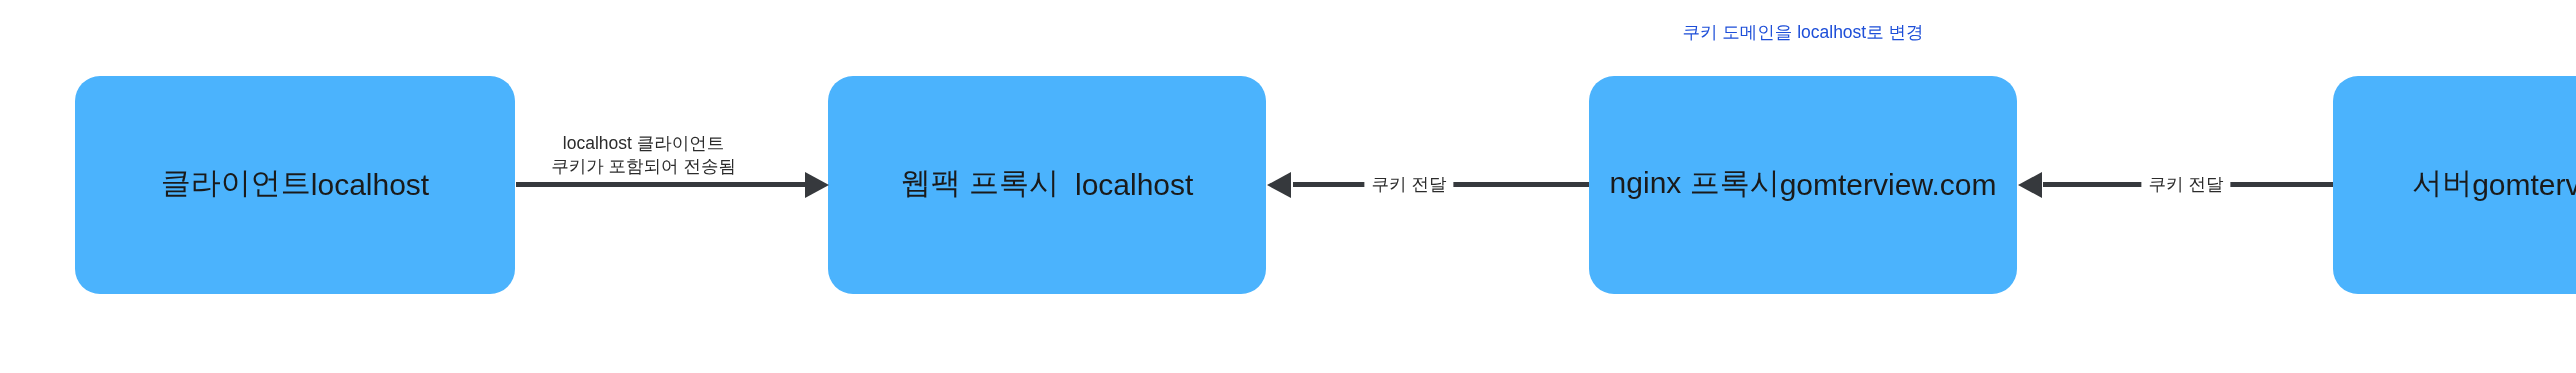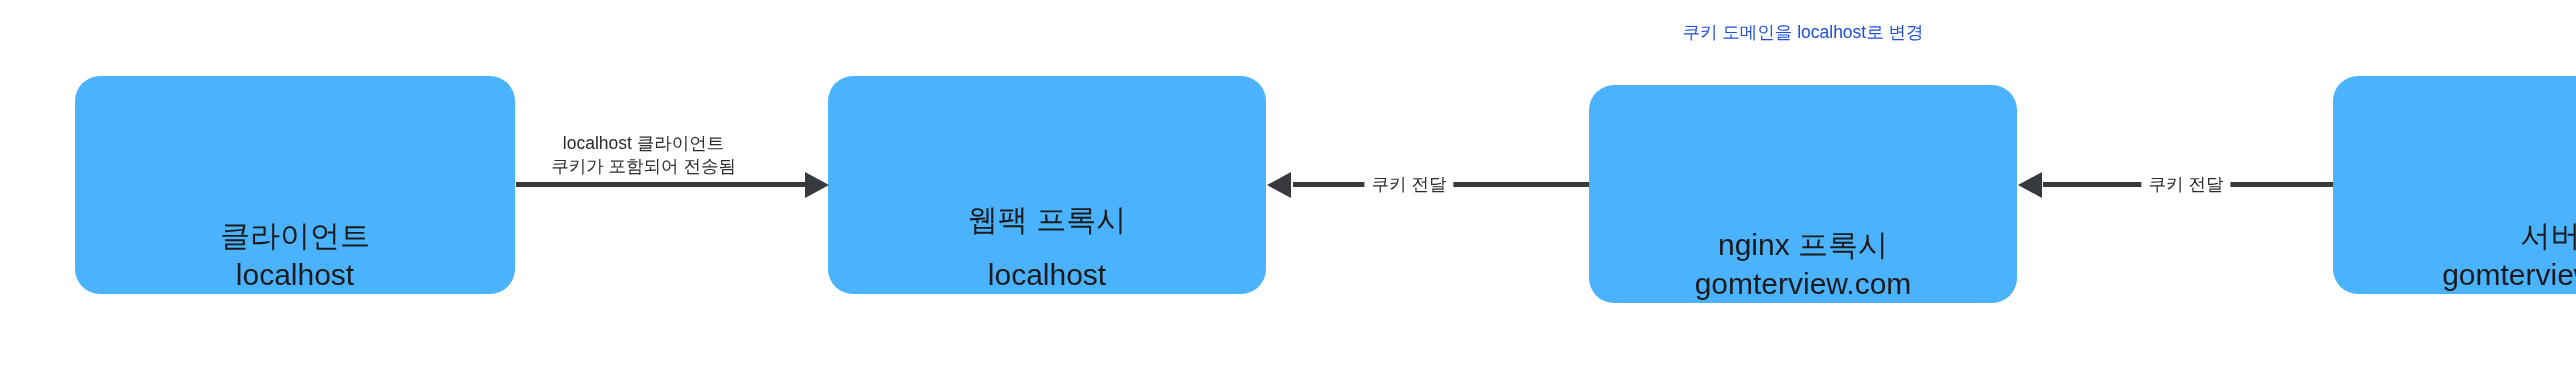--- a/index.html
+++ b/index.html
@@ -19,40 +19,40 @@
     overflow: hidden;
   }
 
   
   .node {
     position: absolute;
     box-sizing: border-box;
     background: #4BB3FD;
     border-radius: 25px;
     display: flex;
-    flex-direction: column;
+    flex-direction: row;
     align-items: center;
-    justify-content: flex-end;
+    justify-content: center;
     color: #1a1a1a;
     text-align: center;
     line-height: 1.22;
     z-index: 2;
   }
   .node .line1,
   .node .line2 {
     display: block;
     white-space: nowrap;
     font-size: 30px;
     font-weight: 400;
   }
   .node .line1 { margin-bottom: 3.1px; }
 
   #node-client  { left: 75px;  top: 76px; width: 440px;  height: 218px; }
   #node-webpack { left: 828px; top: 76px; width: 438px;  height: 218px; gap: 16px; }
-  #node-nginx   { left: 1589px; top: 76px; width: 428px;  height: 218px; margin-top: 9px; }
+  #node-nginx   { left: 1589px; top: 76px; width: 428px;  height: 218px; }
   #node-server  { left: 2333px; top: 76px; width: 435px;  height: 218px; }
 
   
   .edge {
     position: absolute;
     height: 5.2px;
     background: #36393d;
     z-index: 1;
   }
   .edge-label {

